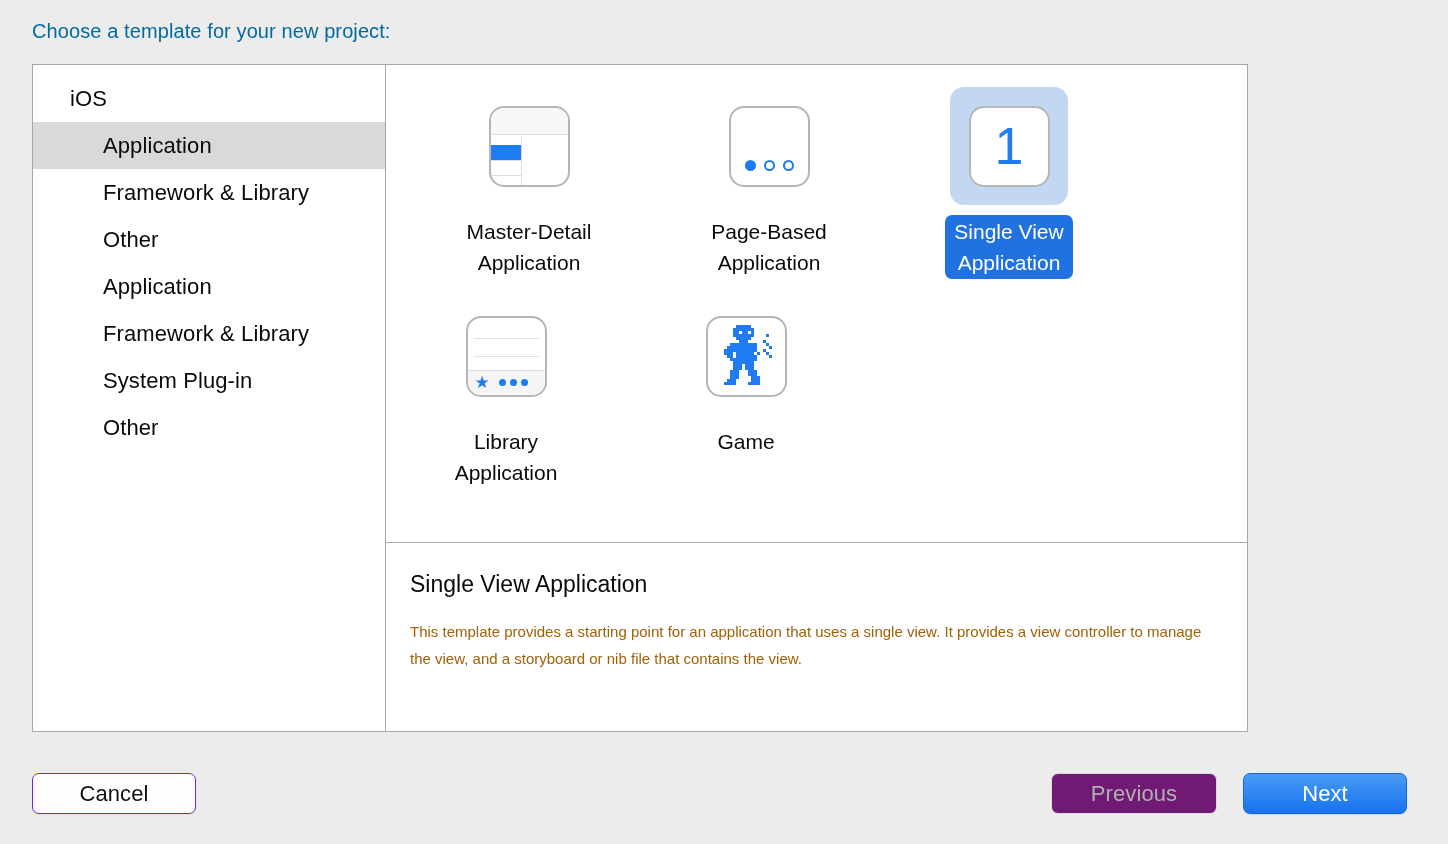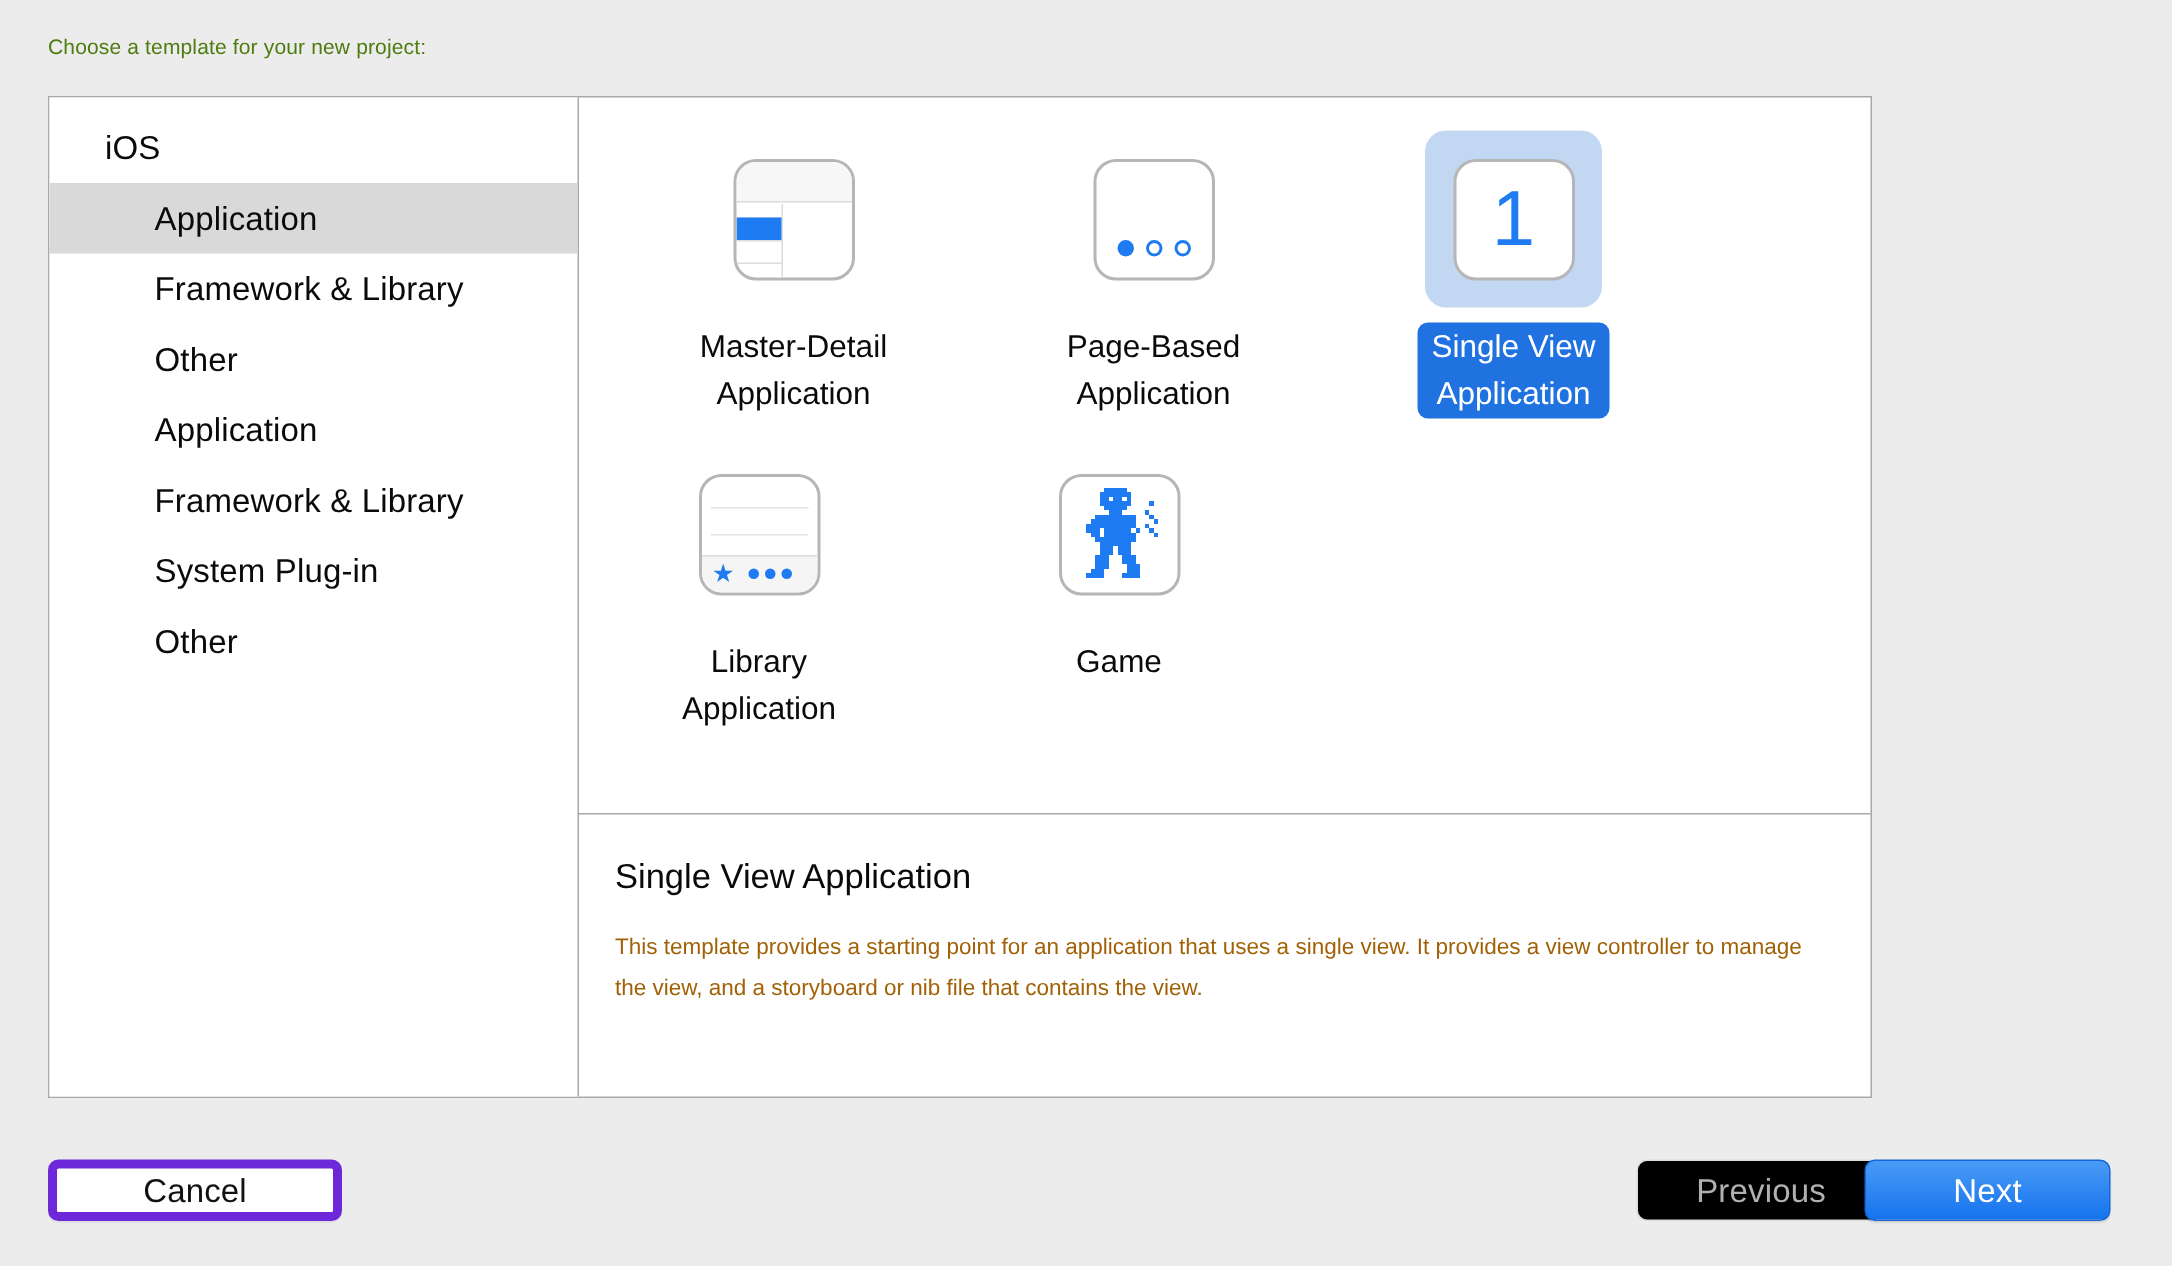--- a/index.html
+++ b/index.html
@@ -15,23 +15,23 @@
     font-family: "Liberation Sans", sans-serif;
     -webkit-font-smoothing: antialiased;
     color: #000;
   }
 
   
   .prompt {
     position: absolute;
     left: 32px;
     top: 17px;
-    font-size: 14px;
+    font-size: 20px;
     line-height: 28px;
-    color: #4d7c0f;
+    color: #0369a1;
     letter-spacing: 0.1px;
   }
 
   
   .frame {
     position: absolute;
     left: 32px;
     top: 64px;
     width: 1216px;
     height: 668px;
@@ -197,28 +197,28 @@
     position: absolute;
     font-size: 22px;
     border-radius: 7px;
     display: flex;
     align-items: center;
     justify-content: center;
     letter-spacing: 0.1px;
   }
 
   .btn-cancel {
-    left: 32px; top: 773px; width: 196px; height: 41px;
-    background: #fefefe; border: 6px solid #6d28d9; color: #111;
+    left: 32px; top: 773px; width: 164px; height: 41px;
+    background: #fefefe; border: 1px solid #6d28d9; color: #111;
     box-shadow: 0 1px 1px rgba(0,0,0,0.06);
   }
 
   .btn-previous {
     left: 1051px; top: 773px; width: 166px; height: 41px;
-    background: #000000; border: 1px solid #dcdcdc; color: #b0b0b0; margin-left: 40px;
+    background: #701a75; border: 1px solid #dcdcdc; color: #b0b0b0;
   }
 
   .btn-next {
     left: 1243px; top: 773px; width: 164px; height: 41px;
     background: linear-gradient(to bottom, #4a9bf5 0%, #1673ee 100%);
     border: 1px solid #1667d4; color: #ffffff;
     box-shadow: 0 1px 1px rgba(0,0,0,0.10);
     text-align: right;
   }
 </style>

